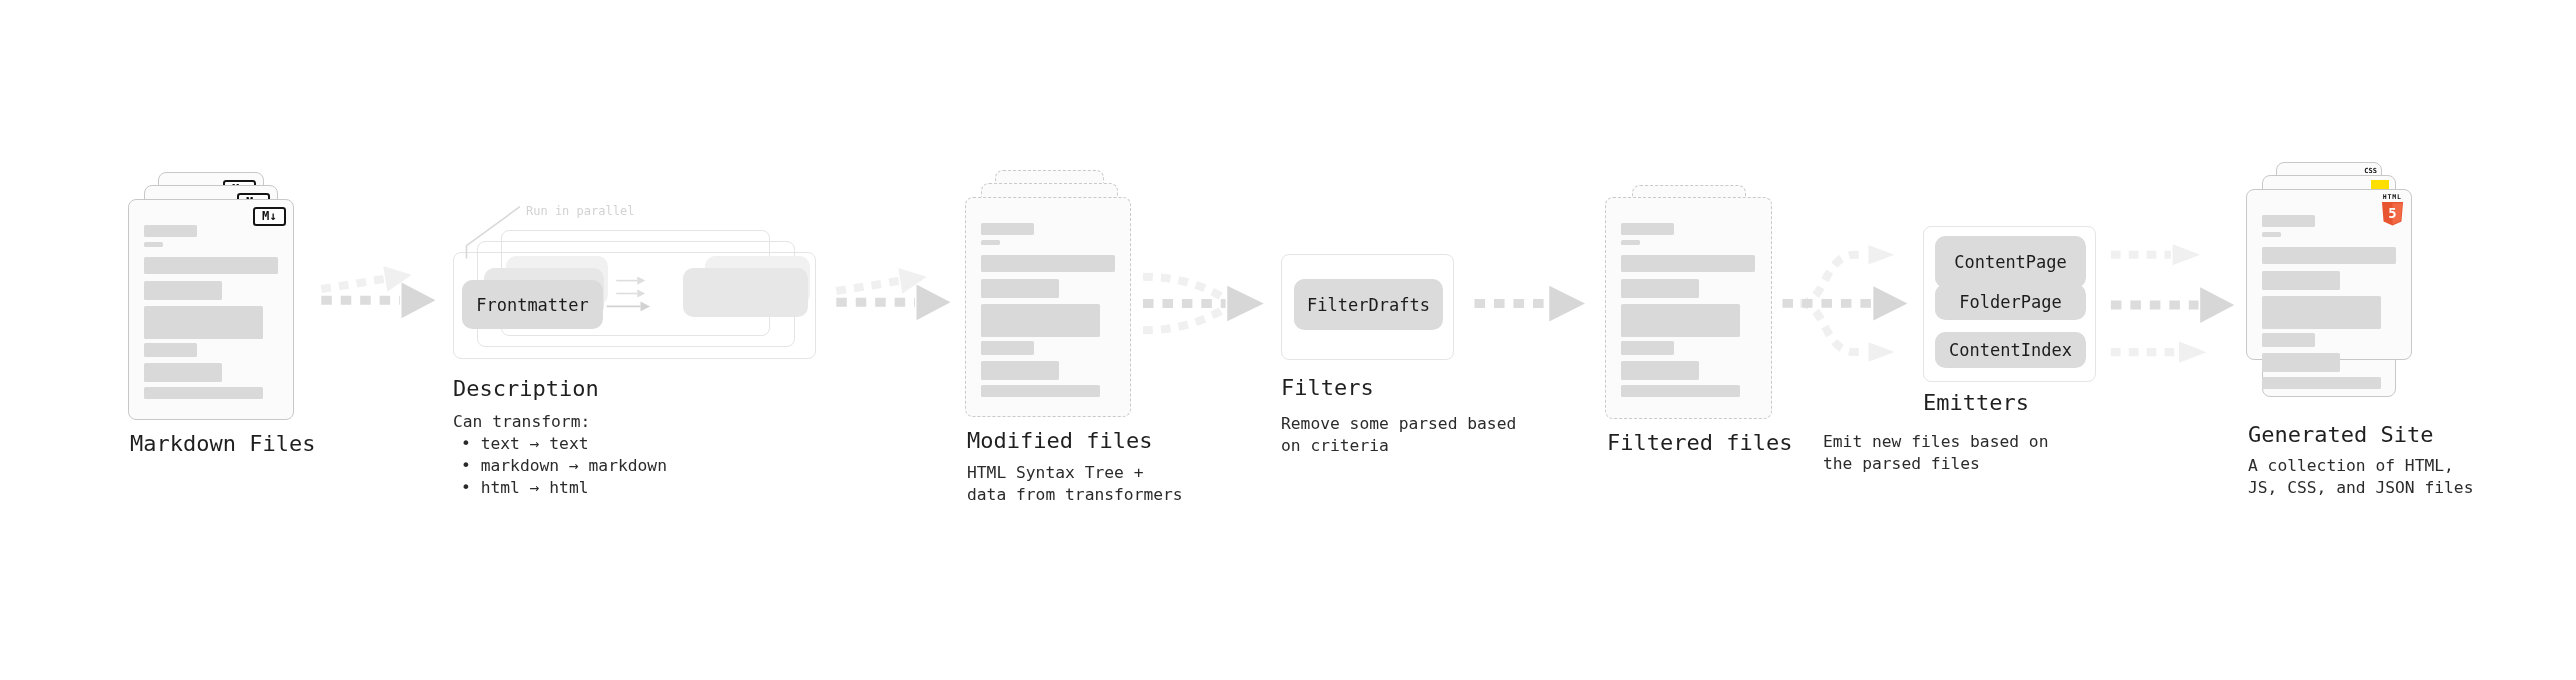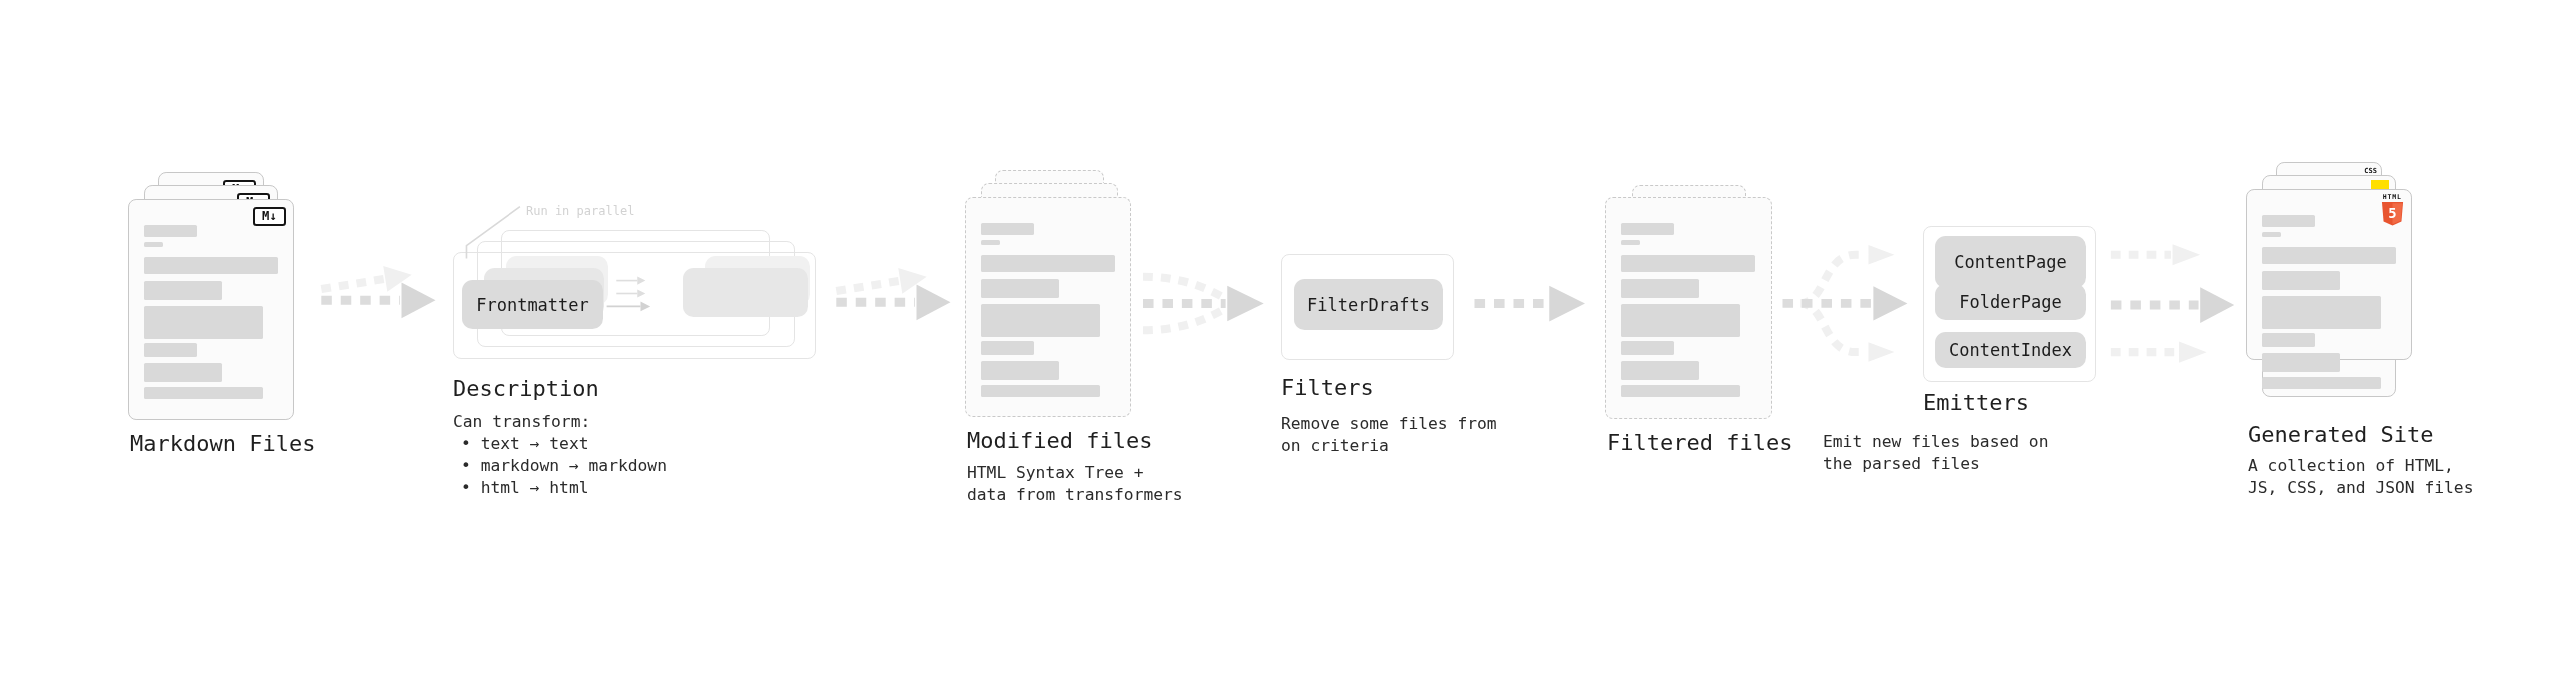--- a/index.html
+++ b/index.html
@@ -151,21 +151,21 @@
     <path class="dash-light" d="M6,17 C50,17 80,28 108,44"></path>
     <path class="dash-light" d="M6,83 C50,83 80,72 108,56"></path>
     <line class="dash-dark" x1="6" y1="50" x2="108" y2="50"></line>
     <polygon class="head-dark" points="110,28 155,50 110,72"></polygon>
   </svg>
 
   <div class="outline-box" style="left:1281px;top:254px;width:173px;height:106px"></div>
   <div class="chip" style="left:1294px;top:279px;width:149px;height:51px">FilterDrafts</div>
   <div class="stage-label" style="left:1281px;top:376px">Filters</div>
   <div class="stage-note" style="left:1281px;top:413px">
-    <div>Remove some files from</div>
+    <div>Remove some parsed based</div>
     <div>on criteria</div>
   </div>
 
   <svg style="left:1468px;top:271px" width="130" height="65" viewBox="0 0 160 80">
     <line class="dash-dark" x1="8" y1="40" x2="98" y2="40"></line>
     <polygon class="head-dark" points="100,18 144,40 100,62"></polygon>
   </svg>
 
   <div class="doc dashed" style="left:1632px;top:185px;width:114px;height:222px"></div>
   <div class="doc dashed" style="left:1605px;top:197px;width:167px;height:222px">

